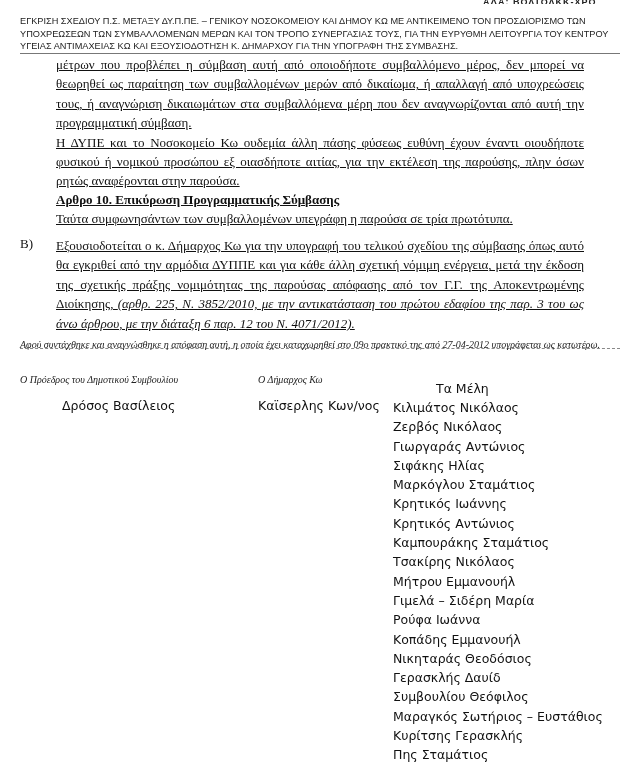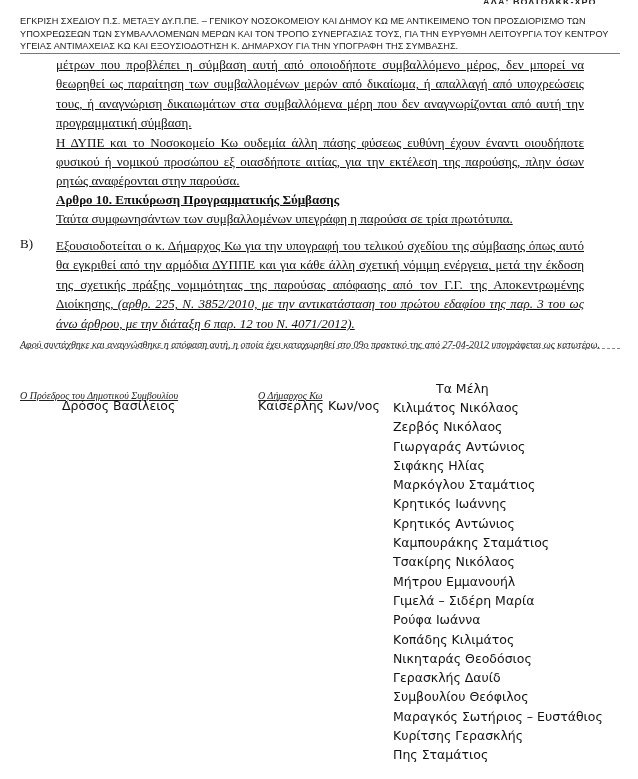--- a/index.html
+++ b/index.html
@@ -11,21 +11,21 @@
   .header-rule { position:absolute; left:20px; top:53px; width:600px; height:0; border-top:1px solid #777; }
   .body-text { position:absolute; left:56px; width:528px; font:13px "Liberation Serif", serif;
     line-height:19.4px; text-align:justify; color:#111;text-decoration:underline; }
   .body-text p { margin:0; }
   .heading { font-weight:bold; }
   .item-label { position:absolute; left:20px; top:236px; font:13px "Liberation Serif", serif; }
   .italic { font-style:italic; }
   .dashrule { position:absolute; left:20px; top:348px; width:600px; border-top:1px dashed #888; }
   .note { position:absolute; left:20px; top:338px; width:590px; font:italic 10px "Liberation Serif", serif;
     line-height:14px; text-align:justify; color:#222; }
-  .sig-title { position:absolute; top:390px; font:italic 10px "Liberation Serif", serif; color:#222;text-decoration:underline; }
+  .sig-title { position:absolute; top:374px; font:italic 10px "Liberation Serif", serif; color:#222; }
   .sig-name { position:absolute; top:398px; font:13px "DejaVu Sans", sans-serif; font-size:12.5px; color:#111; }
   .members-title { position:absolute; left:436px; top:381px; font:12.5px "DejaVu Sans", sans-serif; }
   .members { position:absolute; left:393px; top:398px; font:12.5px "DejaVu Sans", sans-serif; line-height:19.3px; margin:0; padding:0; list-style:none; white-space:nowrap; }
 </style>
 </head>
 <body>
 
 <div class="topfrag">ΑΔΑ: ΒΟΛΤΟΛΚΚ-ΧΡΟ</div>
 
 <div class="header">ΕΓΚΡΙΣΗ ΣΧΕΔΙΟΥ Π.Σ. ΜΕΤΑΞΥ ΔΥ.Π.ΠΕ. – ΓΕΝΙΚΟΥ ΝΟΣΟΚΟΜΕΙΟΥ ΚΑΙ ΔΗΜΟΥ ΚΩ ΜΕ ΑΝΤΙΚΕΙΜΕΝΟ ΤΟΝ ΠΡΟΣΔΙΟΡΙΣΜΟ ΤΩΝ ΥΠΟΧΡΕΩΣΕΩΝ ΤΩΝ ΣΥΜΒΑΛΛΟΜΕΝΩΝ ΜΕΡΩΝ ΚΑΙ ΤΟΝ ΤΡΟΠΟ ΣΥΝΕΡΓΑΣΙΑΣ ΤΟΥΣ, ΓΙΑ ΤΗΝ ΕΥΡΥΘΜΗ ΛΕΙΤΟΥΡΓΙΑ ΤΟΥ ΚΕΝΤΡΟΥ ΥΓΕΙΑΣ ΑΝΤΙΜΑΧΕΙΑΣ ΚΩ ΚΑΙ ΕΞΟΥΣΙΟΔΟΤΗΣΗ Κ. ΔΗΜΑΡΧΟΥ ΓΙΑ ΤΗΝ ΥΠΟΓΡΑΦΗ ΤΗΣ ΣΥΜΒΑΣΗΣ.</div>
@@ -62,21 +62,21 @@
   <li>Γιωργαράς Αντώνιος</li>
   <li>Σιφάκης Ηλίας</li>
   <li>Μαρκόγλου Σταμάτιος</li>
   <li>Κρητικός Ιωάννης</li>
   <li>Κρητικός Αντώνιος</li>
   <li>Καμπουράκης Σταμάτιος</li>
   <li>Τσακίρης Νικόλαος</li>
   <li>Μήτρου Εμμανουήλ</li>
   <li>Γιμελά – Σιδέρη Μαρία</li>
   <li>Ρούφα Ιωάννα</li>
-  <li>Κοπάδης Κιλιμάτος</li>
+  <li>Κοπάδης Εμμανουήλ</li>
   <li>Νικηταράς Θεοδόσιος</li>
   <li>Γερασκλής Δαυίδ</li>
   <li>Συμβουλίου Θεόφιλος</li>
   <li>Μαραγκός Σωτήριος – Ευστάθιος</li>
   <li>Κυρίτσης Γερασκλής</li>
   <li>Πης Σταμάτιος</li>
 
 </ul>
 
 </body></html>

